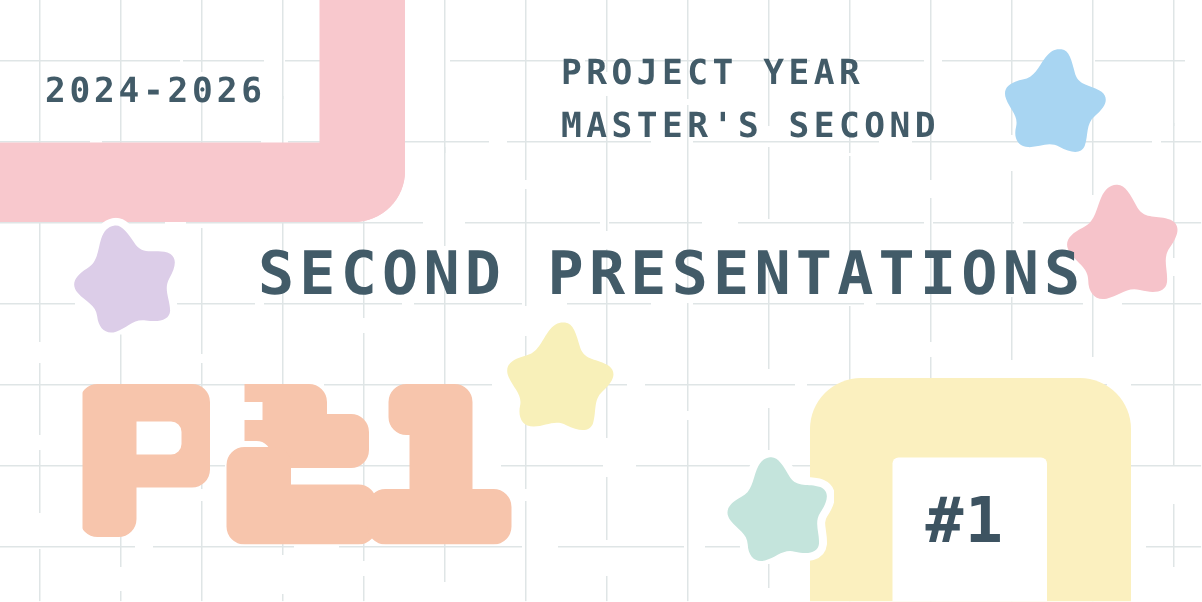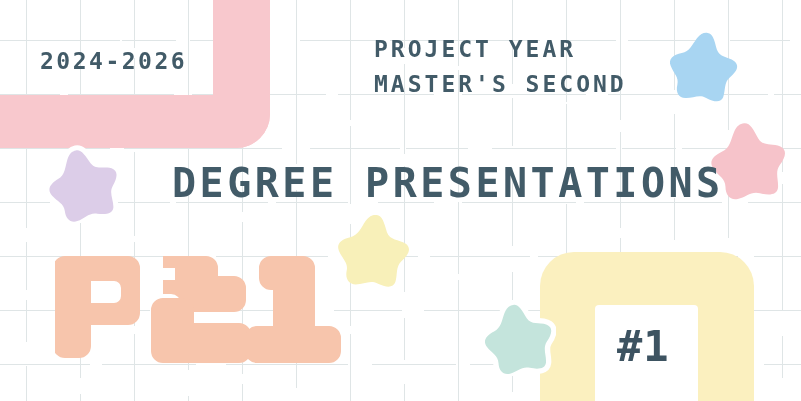--- a/index.html
+++ b/index.html
@@ -67,21 +67,21 @@
   }
 
   
   .txt {
     position: absolute;
     color: #425b68;
     white-space: nowrap;
     font-weight: 700;
   }
   .year {
-    left: 40px; top: 48px;
+    left: 30px; top: 48px;
     font-size: 23px;
     letter-spacing: 2.5px;
   }
   .sub {
     left: 374px; top: 32px;
     font-size: 23px;
     letter-spacing: 3px;
     line-height: 35px;
     text-align: left;
   }
@@ -292,17 +292,17 @@
     </g>
   </svg>
 
   <div class="txt year">2024-2026</div>
 
   <div class="txt sub">
     <span class="l1">PROJECT YEAR</span>
     <span class="l2">MASTER'S SECOND</span>
   </div>
 
-  <div class="txt title">DEGREE PRESENTATIONS</div>
+  <div class="txt title">SECOND PRESENTATIONS</div>
 
   <div class="txt hashnum">#1</div>
 
 </div>
 
 </body></html>

